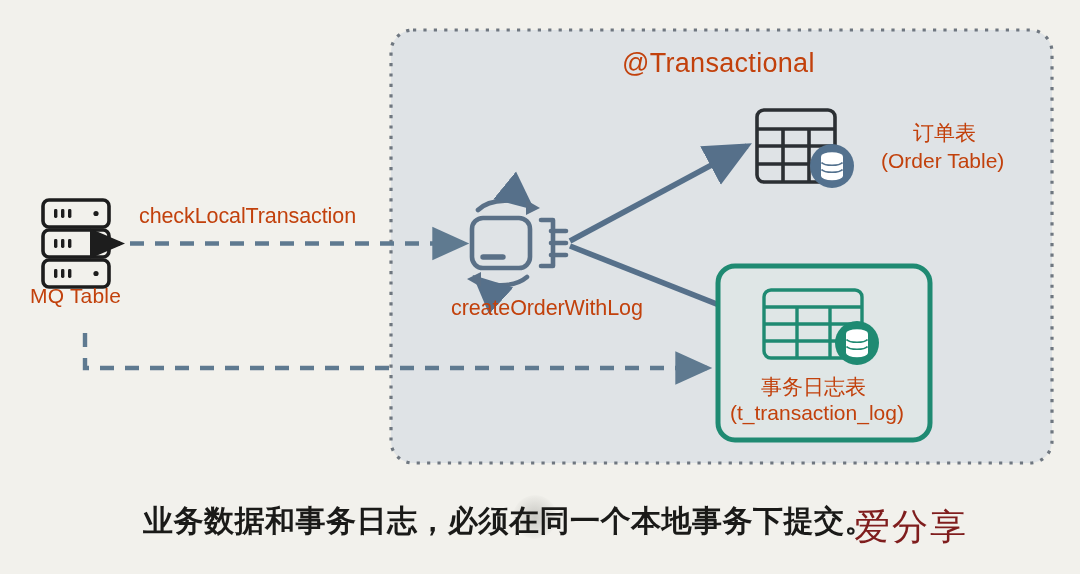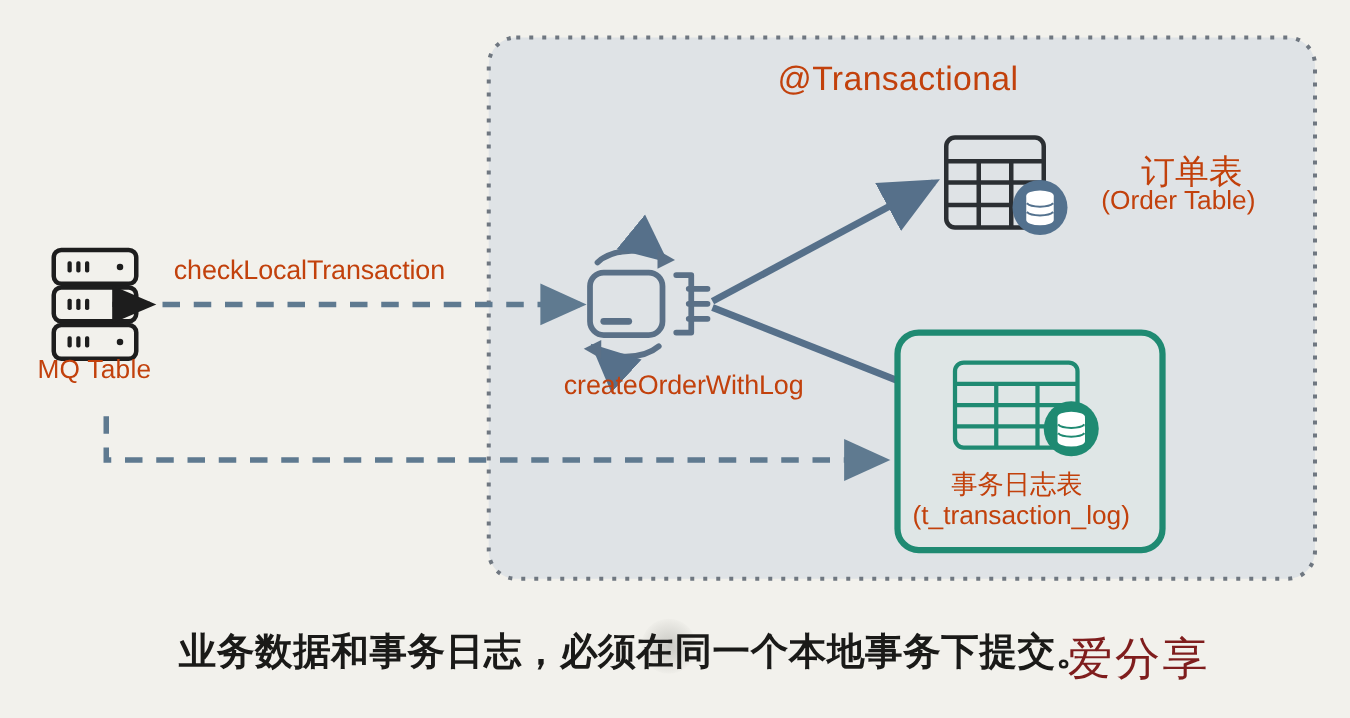--- a/index.html
+++ b/index.html
@@ -49,21 +49,21 @@
   }
   #transactional-title {
     left: 622px;
     top: 48px;
     font-size: 27px;
     letter-spacing: .3px;
   }
   #order-table-cn {
     left: 913px;
     top: 119px;
-    font-size: 27px;
+    font-size: 21px;
     text-align: right;
   }
   #order-table-en {
     left: 881px;
     top: 149px;
     font-size: 21px;
   }
   #tlog-cn {
     left: 761px;
     top: 373px;

